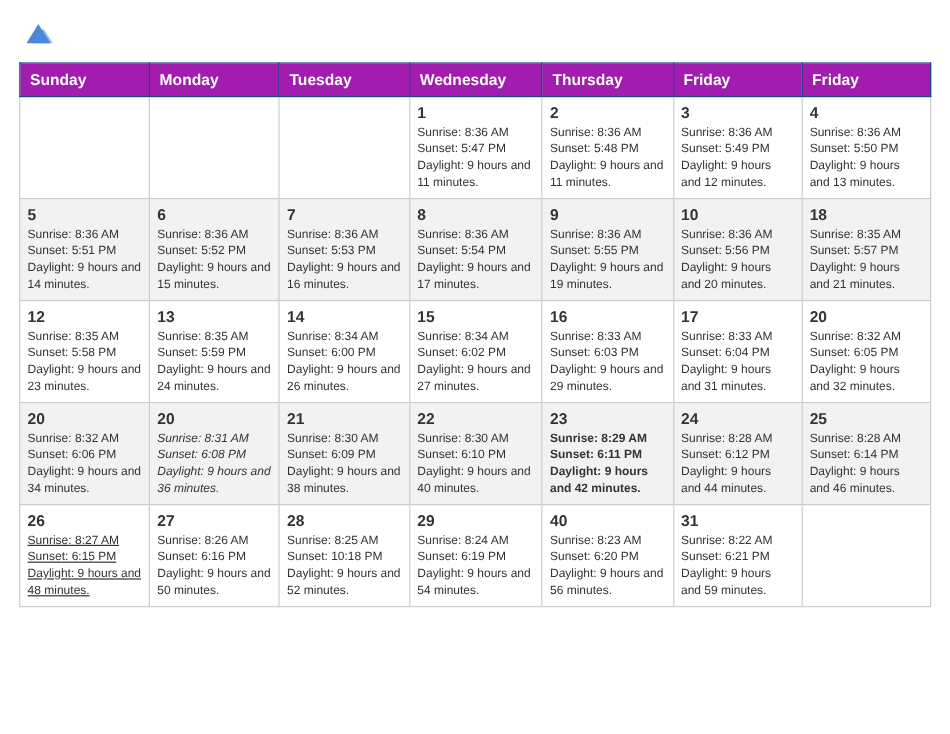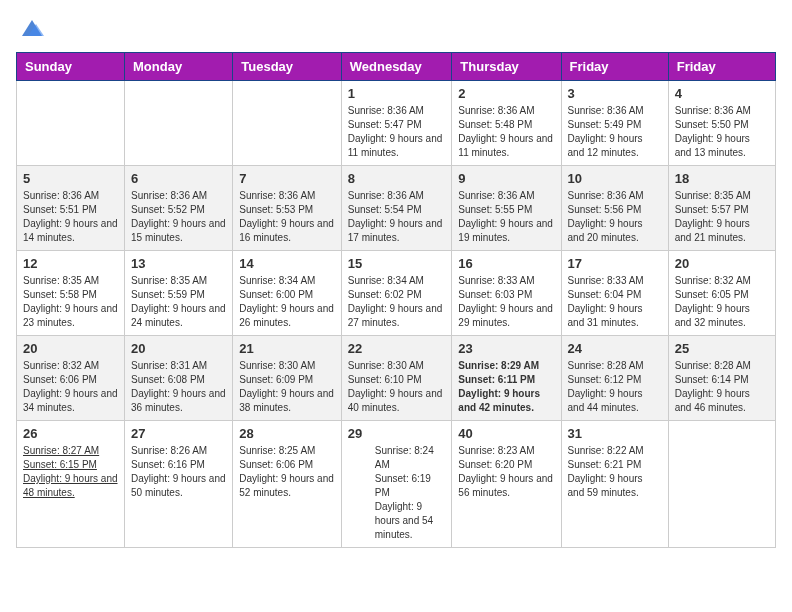--- a/index.html
+++ b/index.html
@@ -250,21 +250,21 @@
       </tr>
       <tr class="row-shaded">
         <td>
           <span class="cell-day">20</span>
           <div class="cell-info" style="white-space: pre-line;">Sunrise: 8:32 AM
 Sunset: 6:06 PM
 Daylight: 9 hours and 34 minutes.</div>
         </td>
         <td>
           <span class="cell-day">20</span>
-          <div class="cell-info" style="white-space: pre-line;">Sunrise: 8:31 AM
+          <div class="cell-info" style="white-space: pre-line; font-style: italic;">Sunrise: 8:31 AM
 Sunset: 6:08 PM
 Daylight: 9 hours and 36 minutes.</div>
         </td>
         <td>
           <span class="cell-day">21</span>
           <div class="cell-info" style="white-space: pre-line;">Sunrise: 8:30 AM
 Sunset: 6:09 PM
 Daylight: 9 hours and 38 minutes.</div>
         </td>
         <td>
@@ -301,26 +301,26 @@
         </td>
         <td>
           <span class="cell-day">27</span>
           <div class="cell-info" style="white-space: pre-line;">Sunrise: 8:26 AM
 Sunset: 6:16 PM
 Daylight: 9 hours and 50 minutes.</div>
         </td>
         <td>
           <span class="cell-day">28</span>
           <div class="cell-info" style="white-space: pre-line;">Sunrise: 8:25 AM
-Sunset: 6:06 PM
+Sunset: 10:18 PM
 Daylight: 9 hours and 52 minutes.</div>
         </td>
         <td>
           <span class="cell-day">29</span>
-          <div class="cell-info" style="white-space: pre-line; margin-left: 27px;">Sunrise: 8:24 AM
+          <div class="cell-info" style="white-space: pre-line;">Sunrise: 8:24 AM
 Sunset: 6:19 PM
 Daylight: 9 hours and 54 minutes.</div>
         </td>
         <td>
           <span class="cell-day">40</span>
           <div class="cell-info" style="white-space: pre-line;">Sunrise: 8:23 AM
 Sunset: 6:20 PM
 Daylight: 9 hours and 56 minutes.</div>
         </td>
         <td>

